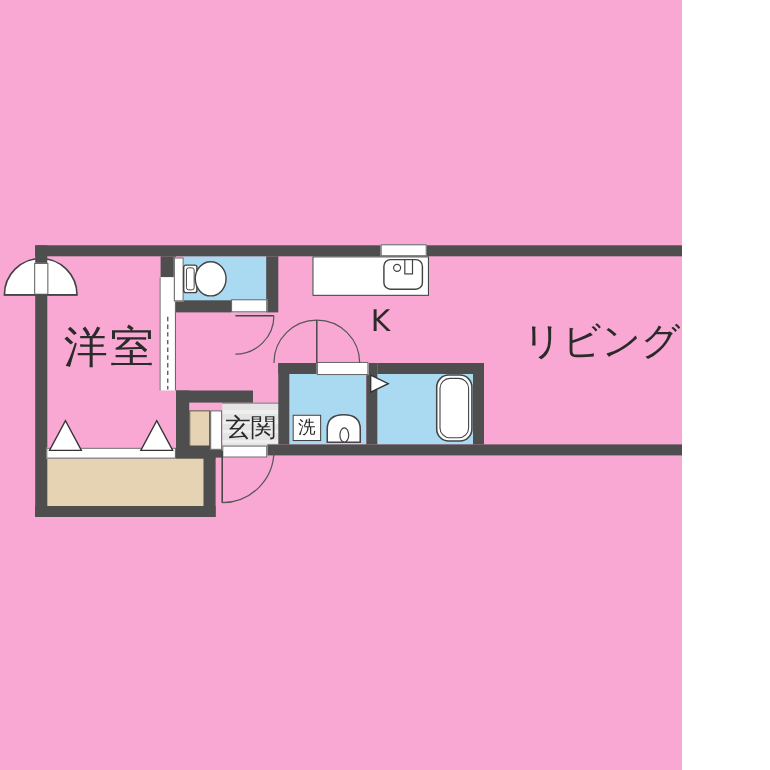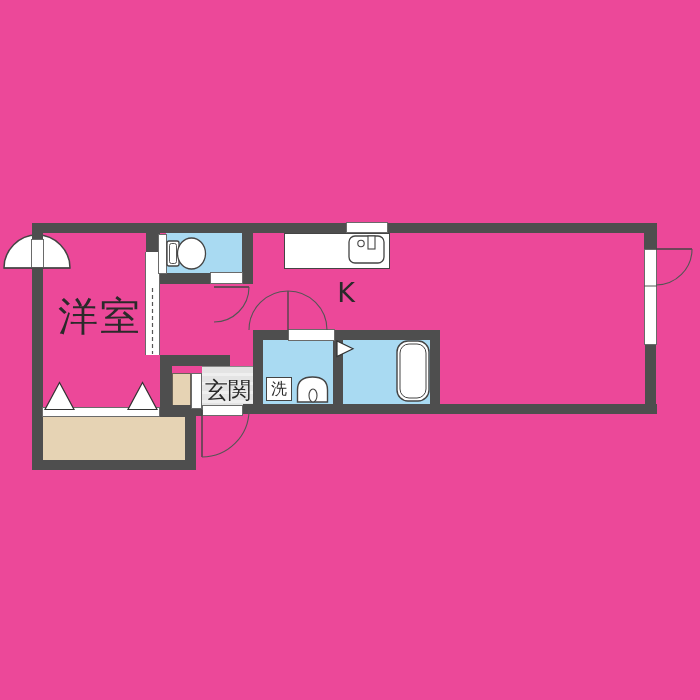--- a/index.html
+++ b/index.html
@@ -1,17 +1,17 @@
 <!DOCTYPE html>
 <html style="--wall: #4e4e4e; --water: #a9daf2; --balcony: #e6d3b4; --tile: #e4e4e4; --line: #444444; --text: #2a2a2a;"><head>
 <meta charset="utf-8">
 <style>
   html,body{margin:0;padding:0;background:#fff;}
   #canvas{
-    position:relative;width:700px;height:700px;background:#ec4899;overflow:hidden;
+    position:relative;width:620px;height:700px;background:#f9a8d4;overflow:hidden;
     font-family:"DejaVu Sans","Liberation Sans",sans-serif;
   }
   .wall{position:absolute;background:var(--wall,#4e4e4e);}
   .room{position:absolute;}
   .water{background:var(--water,#a9daf2);}
   .beige{background:var(--balcony,#e6d3b4);border:1px solid #6b6357;box-sizing:border-box;}
   .beige.noborder{border:none;}
   .tile{
     background:repeating-linear-gradient(180deg,#e4e4e4 0px,#e4e4e4 6px,#efefef 6px,#efefef 9px);
     border-top:1px solid #888;box-sizing:border-box;
@@ -114,19 +114,20 @@
     <path d="M202,457 A47,47 0 0 0 249,410" fill="none" stroke="#555" stroke-width="1.1"></path>
 
     <line x1="656" y1="249" x2="692" y2="249" stroke="#444" stroke-width="1.4"></line>
     <path d="M692,249 A36,36 0 0 1 656,285" fill="none" stroke="#555" stroke-width="1.1"></path>
     <line x1="644" y1="286" x2="657" y2="286" stroke="#555" stroke-width="1"></line>
 
     <line x1="4" y1="268" x2="70" y2="268" stroke="#444" stroke-width="1.2"></line>
   </svg>
 
   <div class="label" style="left:100px;top:316px;font-size:40px;letter-spacing:2px;">洋室</div>
+  <div class="label" style="left:547px;top:311px;font-size:35px;">リビング</div>
   <div class="label" style="left:346px;top:292px;font-size:27px;">K</div>
   <div class="label" style="left:228px;top:390px;font-size:23px;">玄関</div>
   <div class="sen-box" style="left:266px;top:377px;width:26px;height:24px;">
     <span class="abs-label" style="font-size:16px;color:#2a2a2a;">洗</span>
   </div>
 
 </div>
 
 </body></html>

